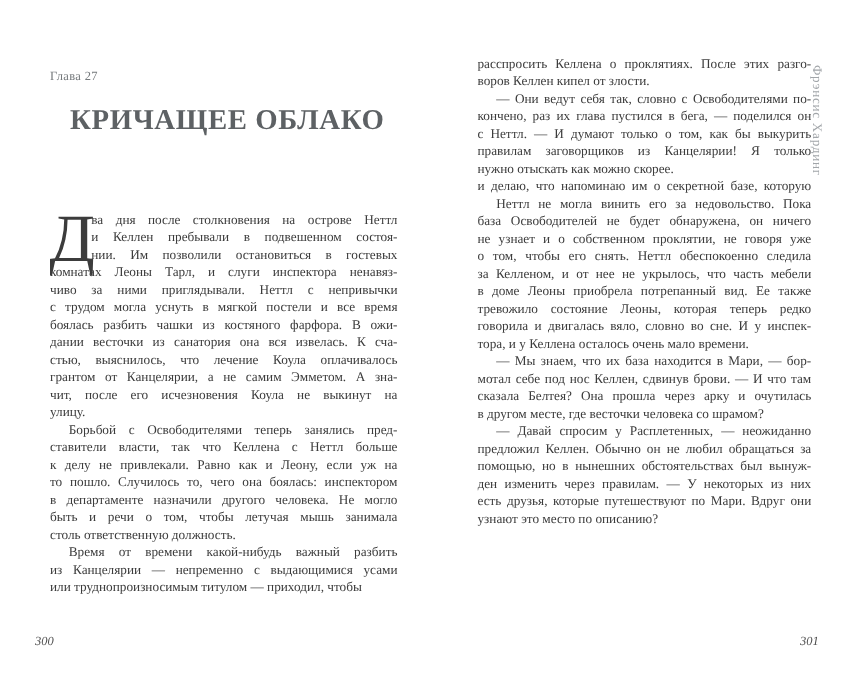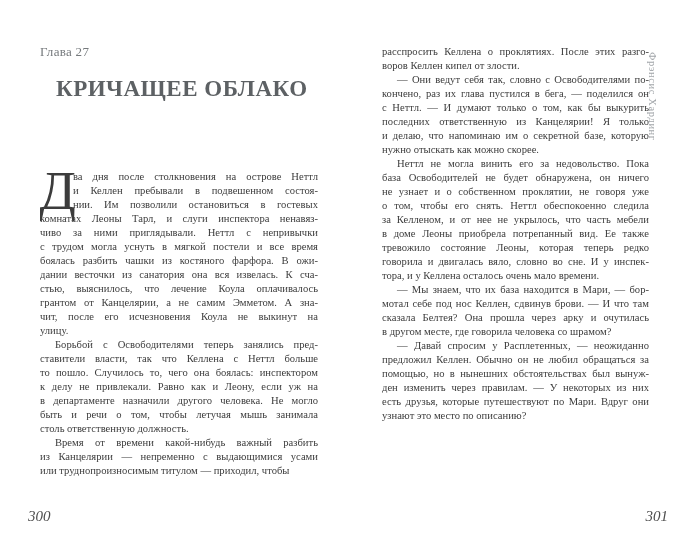--- a/index.html
+++ b/index.html
@@ -1,41 +1,41 @@
 <!DOCTYPE html>
 <html><head>
 <meta charset="utf-8">
 <style>
   html,body{margin:0;padding:0;background:#ffffff;}
   #spread{
     position:relative;width:674px;height:539px;background:#ffffff;
     font-family:"Liberation Serif","DejaVu Serif",serif;color:#3c3c3c;overflow:hidden;
   }
   .chapter-head{position:absolute;left:40px;top:44px;width:290px;}
-  .chapter-label{font-size:13px;color:#75797c;letter-spacing:0.3px;margin:0 0 3px 0;}
+  .chapter-label{font-size:10px;color:#75797c;letter-spacing:0.3px;margin:12px 0 3px 0;}
   .chapter-title{font-size:23px;font-weight:bold;color:#5d6164;letter-spacing:0.5px;margin:16px;}
   .body-col{position:absolute;font-size:10.6px;line-height:14px;overflow:hidden;}
   #left-body{left:40px;top:170px;width:278px;height:312px;}
   #right-body{left:382px;top:45px;width:267px;height:438px;}
   .para{margin:0;}
   .line{white-space:nowrap;text-align:justify;text-align-last:justify;}
   .line.last{text-align-last:left;}
   .line.indent{text-indent:15px;font-family:Liberation Serif, serif;}
   .dropcap{
     float:left;width:33px;height:42px;overflow:visible;
     font-size:54px;line-height:0.82;color:#3c3c3c;margin:-1px 1px 0 -1px;
   }
   .running-author{
     position:absolute;top:52px;right:16px;
     writing-mode:vertical-rl;text-orientation:mixed;
     font-size:10.5px;color:#a1a5a9;letter-spacing:0.6px;
   }
-  .page-num{position:absolute;top:508px;font-size:15px;font-style:italic;color:#4e4e4e;text-align:right;}
+  .page-num{position:absolute;top:508px;font-size:10px;font-style:italic;color:#4e4e4e;text-align:right;}
   #page-num-left{left:28px;}
-  #page-num-right{right:6px;}
+  #page-num-right{right:19px;}
 </style>
 </head>
 <body>
 
 <div id="spread">
 
   <div class="chapter-head">
     <div class="chapter-label">Глава 27</div>
     <div class="chapter-title">КРИЧАЩЕЕ ОБЛАКО</div>
   </div>
@@ -52,62 +52,62 @@
         <div class="line">боялась разбить чашки из костяного фарфора. В ожи-</div>
         <div class="line">дании весточки из санатория она вся извелась. К сча-</div>
         <div class="line">стью, выяснилось, что лечение Коула оплачивалось</div>
         <div class="line">грантом от Канцелярии, а не самим Эмметом. А зна-</div>
         <div class="line">чит, после его исчезновения Коула не выкинут на</div>
         <div class="line last">улицу.</div>
       </div>
       <div class="para">
         <div class="line indent">Борьбой с Освободителями теперь занялись пред-</div>
         <div class="line">ставители власти, так что Келлена с Неттл больше</div>
+        <div class="line">к делу не привлекали. Равно как и Леону, если уж на</div>
         <div class="line">то пошло. Случилось то, чего она боялась: инспектором</div>
-        <div class="line">к делу не привлекали. Равно как и Леону, если уж на</div>
         <div class="line">в департаменте назначили другого человека. Не могло</div>
         <div class="line">быть и речи о том, чтобы летучая мышь занимала</div>
         <div class="line last">столь ответственную должность.</div>
       </div>
       <div class="para">
         <div class="line indent">Время от времени какой-нибудь важный разбить</div>
         <div class="line">из Канцелярии — непременно с выдающимися усами</div>
         <div class="line last">или труднопроизносимым титулом — приходил, чтобы</div>
       </div>
     </div>
 
   <div id="right-body" class="body-col">
       <div class="para">
         <div class="line">расспросить Келлена о проклятиях. После этих разго-</div>
         <div class="line last">воров Келлен кипел от злости.</div>
       </div>
       <div class="para">
         <div class="line indent">— Они ведут себя так, словно с Освободителями по-</div>
         <div class="line">кончено, раз их глава пустился в бега, — поделился он</div>
         <div class="line">с Неттл. — И думают только о том, как бы выкурить</div>
-        <div class="line">последних ответственную из Канцелярии! Я только</div>
+        <div class="line">правилам заговорщиков из Канцелярии! Я только</div>
+        <div class="line last">нужно отыскать как можно скорее.</div>
         <div class="line">и делаю, что напоминаю им о секретной базе, которую</div>
-        <div class="line last">нужно отыскать как можно скорее.</div>
       </div>
       <div class="para">
         <div class="line indent">Неттл не могла винить его за недовольство. Пока</div>
         <div class="line">база Освободителей не будет обнаружена, он ничего</div>
         <div class="line">не узнает и о собственном проклятии, не говоря уже</div>
         <div class="line">о том, чтобы его снять. Неттл обеспокоенно следила</div>
         <div class="line">за Келленом, и от нее не укрылось, что часть мебели</div>
         <div class="line">в доме Леоны приобрела потрепанный вид. Ее также</div>
         <div class="line">тревожило состояние Леоны, которая теперь редко</div>
         <div class="line">говорила и двигалась вяло, словно во сне. И у инспек-</div>
         <div class="line last">тора, и у Келлена осталось очень мало времени.</div>
       </div>
       <div class="para">
         <div class="line indent">— Мы знаем, что их база находится в Мари, — бор-</div>
         <div class="line">мотал себе под нос Келлен, сдвинув брови. — И что там</div>
         <div class="line">сказала Белтея? Она прошла через арку и очутилась</div>
-        <div class="line last">в другом месте, где говорила человека со шрамом?</div>
+        <div class="line last">в другом месте, где весточки человека со шрамом?</div>
       </div>
       <div class="para">
         <div class="line indent">— Давай спросим у Расплетенных, — неожиданно</div>
         <div class="line">предложил Келлен. Обычно он не любил обращаться за</div>
         <div class="line">помощью, но в нынешних обстоятельствах был вынуж-</div>
         <div class="line">ден изменить через правилам. — У некоторых из них</div>
         <div class="line">есть друзья, которые путешествуют по Мари. Вдруг они</div>
         <div class="line last">узнают это место по описанию?</div>
       </div>
     </div>

